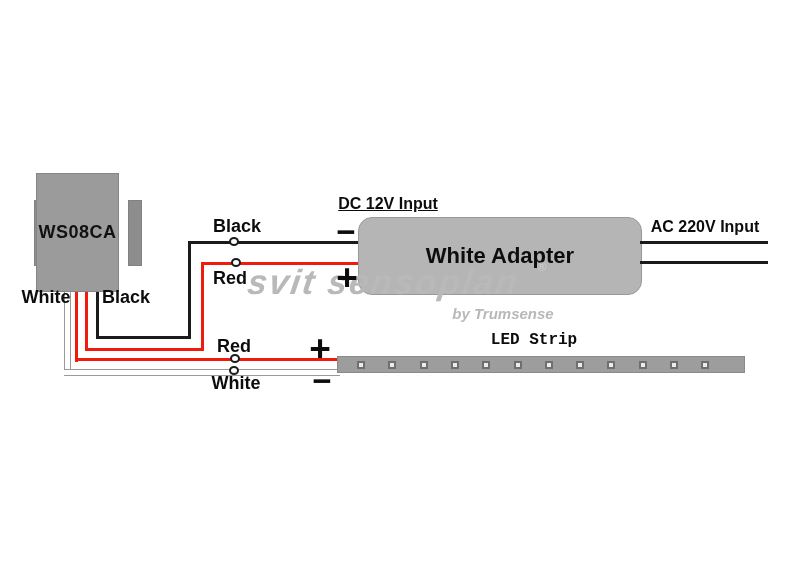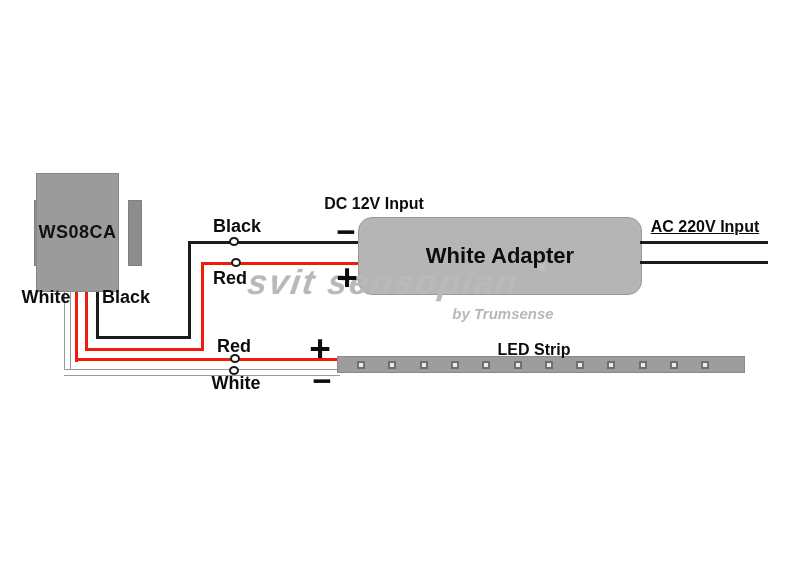--- a/index.html
+++ b/index.html
@@ -80,39 +80,39 @@
 <div class="abs wire red" style="left:75px;top:358px;width:265px;height:3px;"></div>
 
 <div class="abs wire white-v" style="left:64px;top:290px;width:5px;height:84px;"></div>
 <div class="abs wire white-h" style="left:64px;top:369px;width:276px;height:5px;"></div>
 
 <div class="abs connector" style="left:229px;top:237px;"></div>
 <div class="abs connector" style="left:231px;top:258px;"></div>
 <div class="abs connector" style="left:230px;top:354px;"></div>
 <div class="abs connector" style="left:229px;top:366px;"></div>
 
-<span class="abs lbl section-lbl" style="left:374px;top:195px;">DC 12V Input</span>
+<span class="abs lbl section-lbl" style="left:388px;top:195px;text-decoration:underline;">DC 12V Input</span>
 <span class="abs lbl wire-lbl" style="left:237px;top:216px;">Black</span>
 <span class="abs lbl wire-lbl" style="left:230px;top:268px;">Red</span>
 <span class="abs sign minus" style="left:346px;top:231px;">−</span>
 <span class="abs sign plus" style="left:347px;top:277px;">+</span>
 
 <span class="abs wm-brand">svit sensoplan</span>
 <span class="abs wm-reg">®</span>
 <span class="abs wm-byline">by Trumsense</span>
 
 <div class="abs adapter">
   <span class="adapter-title">White Adapter</span>
 </div>
 
-<span class="abs lbl section-lbl" style="left:705px;top:218px;text-decoration:underline;">AC 220V Input</span>
+<span class="abs lbl section-lbl" style="left:705px;top:218px;">AC 220V Input</span>
 <div class="abs ac-line" style="left:640px;top:241px;width:128px;"></div>
 <div class="abs ac-line" style="left:640px;top:261px;width:128px;"></div>
 
-<span class="abs lbl section-lbl" style="left:534px;top:341px;">LED Strip</span>
+<span class="abs lbl section-lbl" style="left:534px;top:331px;font-family:Liberation Mono, monospace;">LED Strip</span>
 <span class="abs sign plus" style="left:320px;top:348px;">+</span>
 <span class="abs sign minus" style="left:322px;top:380px;">−</span>
 <span class="abs lbl wire-lbl" style="left:234px;top:336px;">Red</span>
 <span class="abs lbl wire-lbl" style="left:236px;top:373px;">White</span>
 <div class="abs strip" id="led-strip">
     <div class="chip" style="left: 19px;"></div>
     <div class="chip" style="left: 50.3px;"></div>
     <div class="chip" style="left: 81.6px;"></div>
     <div class="chip" style="left: 112.9px;"></div>
     <div class="chip" style="left: 144.2px;"></div>

